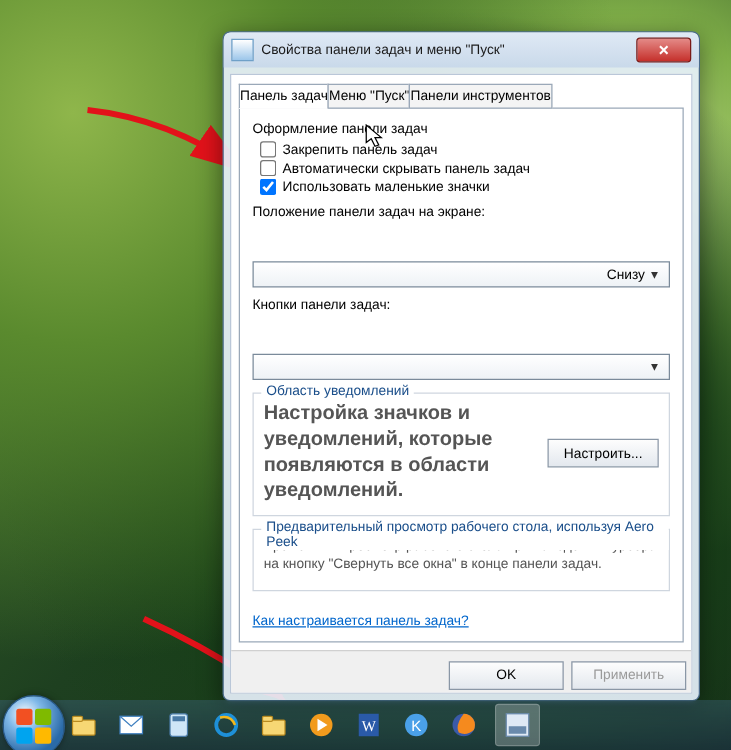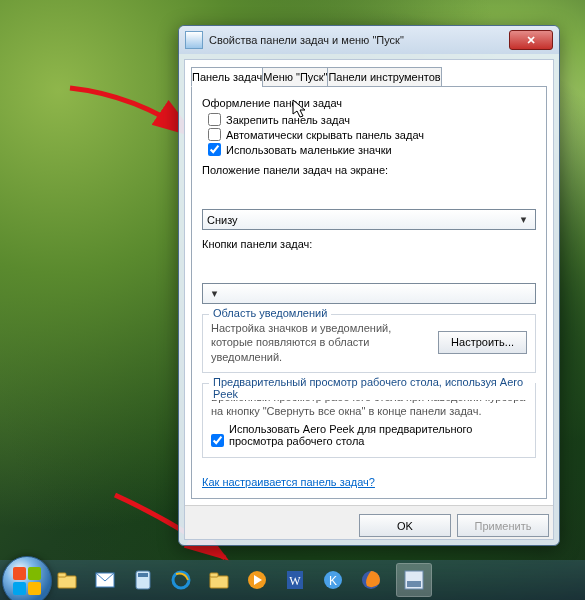--- a/index.html
+++ b/index.html
@@ -19,25 +19,25 @@
   .client{margin:5px;background:#fff;border:1px solid #bac7d8;padding:6px 6px 8px;}
   
   .tabs{display:flex;align-items:flex-end;position:relative;top:1px;}
   .tab{padding:3px 0;border:1px solid #9aa8b8;background:#f4f4f4;margin-right:-1px;cursor:default;}
   .tab.active{background:#fff;border-bottom:1px solid #fff;}
   .tabbody{border:1px solid #9aa8b8;padding:8px 10px 10px;background:#fff;}
   .sec-title{color:#000;margin:2px 0 4px;}
   .chk{display:flex;align-items:flex-end;margin:2px 0 2px 6px;}
   .chk input{width:13px;height:13px;margin:0 5px 0 0;}
   .lbl{margin:8px 0 3px;}
-  .combo{width:100%;height:21px;border:1px solid #7a8a9a;background:linear-gradient(#fff,#eef2f6);padding:1px 4px;display:flex;align-items:center;justify-content:space-between;box-sizing:border-box;margin-top:33px;}
+  .combo{width:100%;height:21px;border:1px solid #7a8a9a;background:linear-gradient(#fff,#eef2f6);padding:1px 4px;display:flex;align-items:center;justify-content:flex-end;box-sizing:border-box;margin-top:33px;}
   .combo .arrow{width:15px;height:15px;display:flex;align-items:center;justify-content:center;color:#333;}
   .groupbox{border:1px solid #cfd6df;padding:6px 8px 8px;margin-top:10px;position:relative;display:flex;align-items:center;gap:8px;justify-content:flex-end;}
   .groupbox .gtitle{position:absolute;top:-8px;left:6px;background:#fff;padding:0 4px;color:#1a4e8a;}
-  .groupbox .gdesc{flex:1;color:#555;font-size:11px;line-height:1.3;}
+  .groupbox .gdesc{flex:1;color:#555;font-size:16px;line-height:1.3;font-weight:bold;}
   .btn{height:21px;padding:0 12px;border:1px solid #8a97a6;background:linear-gradient(#fdfdfd,#e3e8ee);cursor:default;display:inline-flex;align-items:center;}
   .aero{border:1px solid #cfd6df;padding:6px 8px 8px;margin-top:10px;position:relative;}
   .aero .gtitle{position:absolute;top:-8px;left:6px;background:#fff;padding:0 4px;color:#1a4e8a;}
   .aero .adesc{color:#555;line-height:1.3;margin-bottom:5px;}
   .link{color:#0066cc;text-decoration:underline;margin-top:18px;display:inline-block;cursor:default;}
   .dlg-btns{display:flex;justify-content:flex-end;gap:6px;padding:8px 4px 2px;background:#f0f0f0;border-top:1px solid #d0d0d0;margin:6px -6px -8px;}
   .dlg-btns .btn{min-width:66px;justify-content:center;}
   .btn.disabled{color:#9a9a9a;}
   .cursor{position:absolute;left:292px;top:99px;pointer-events:none;}
   
@@ -116,24 +116,20 @@
 
       <div class="groupbox">
         <span class="gtitle">Область уведомлений</span>
         <div class="gdesc">Настройка значков и уведомлений, которые появляются в области уведомлений.</div>
         <div class="btn">Настроить...</div>
       </div>
 
       <div class="aero">
         <span class="gtitle">Предварительный просмотр рабочего стола, используя Aero Peek</span>
         <div class="adesc">Временный просмотр рабочего стола при наведении курсора на кнопку "Свернуть все окна" в конце панели задач.</div>
-        <label class="chk" style="margin-left:0">
-          <input type="checkbox" checked="" style="">
-          <span>Использовать Aero Peek для предварительного просмотра рабочего стола</span>
-        </label>
       </div>
 
       <a class="link">Как настраивается панель задач?</a>
     </div>
 
     <div class="dlg-btns">
       <div class="btn">OK</div>
       <div class="btn disabled">Применить</div>
     </div>
   </div>

